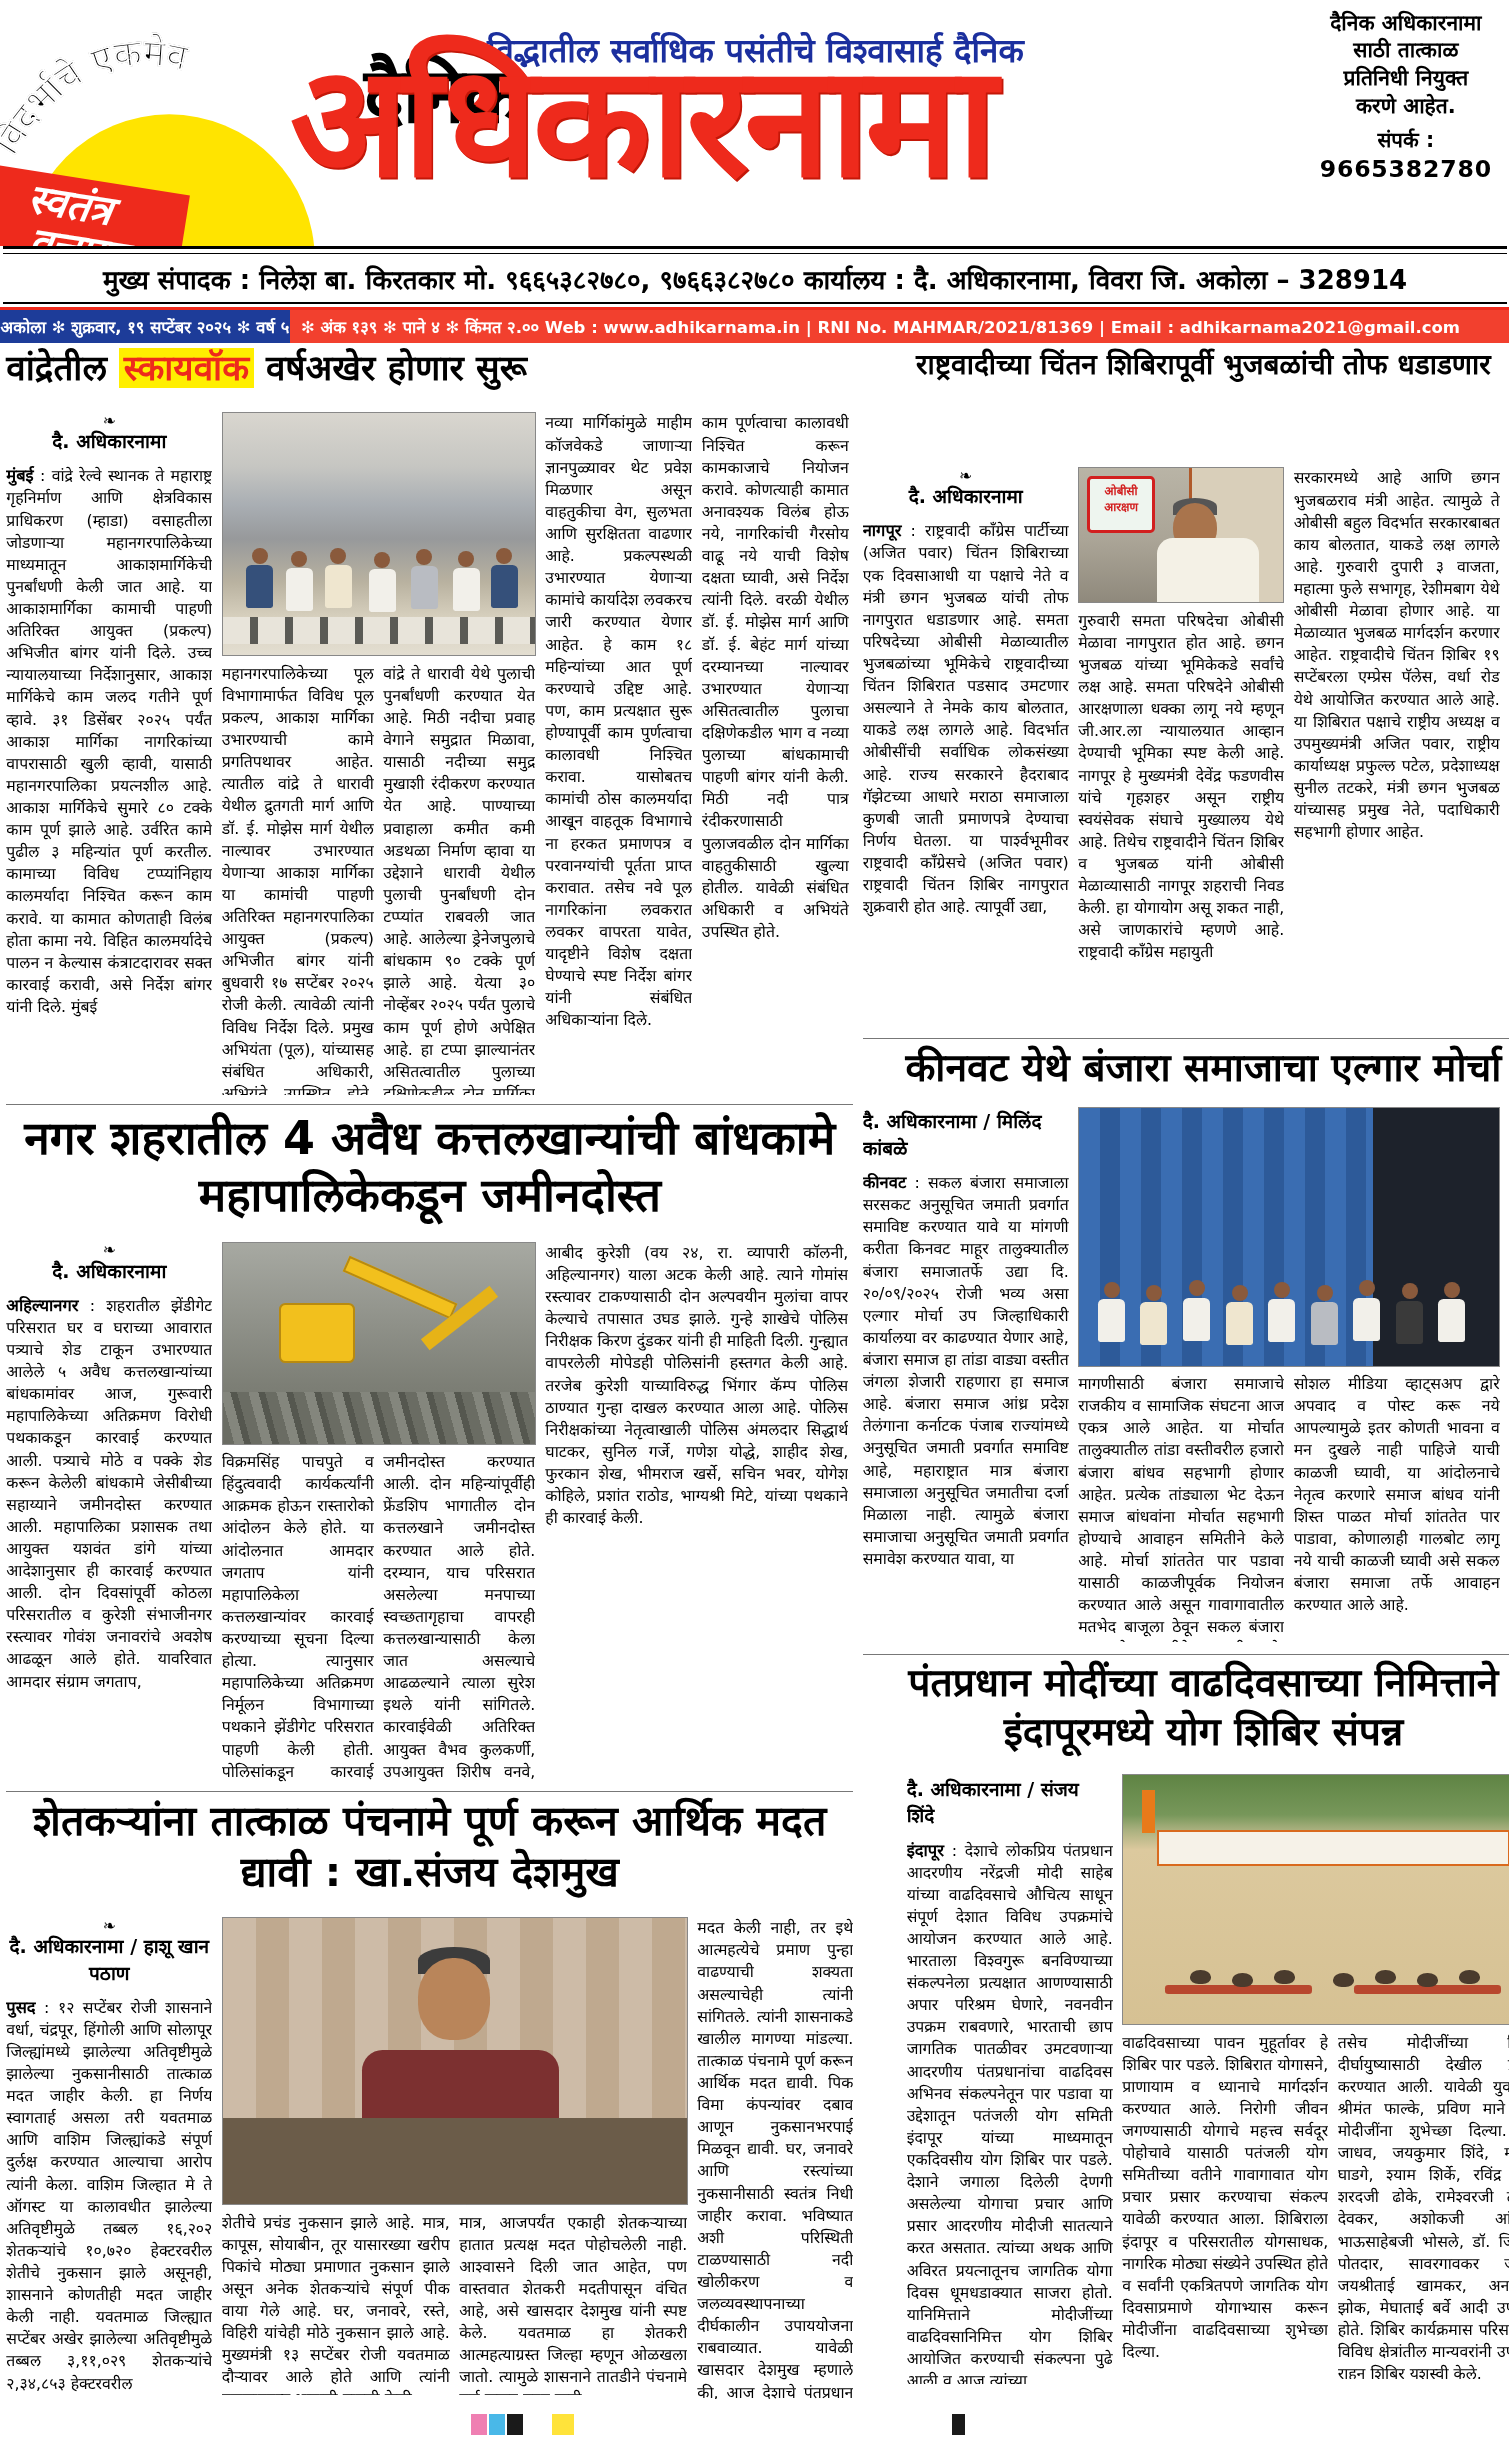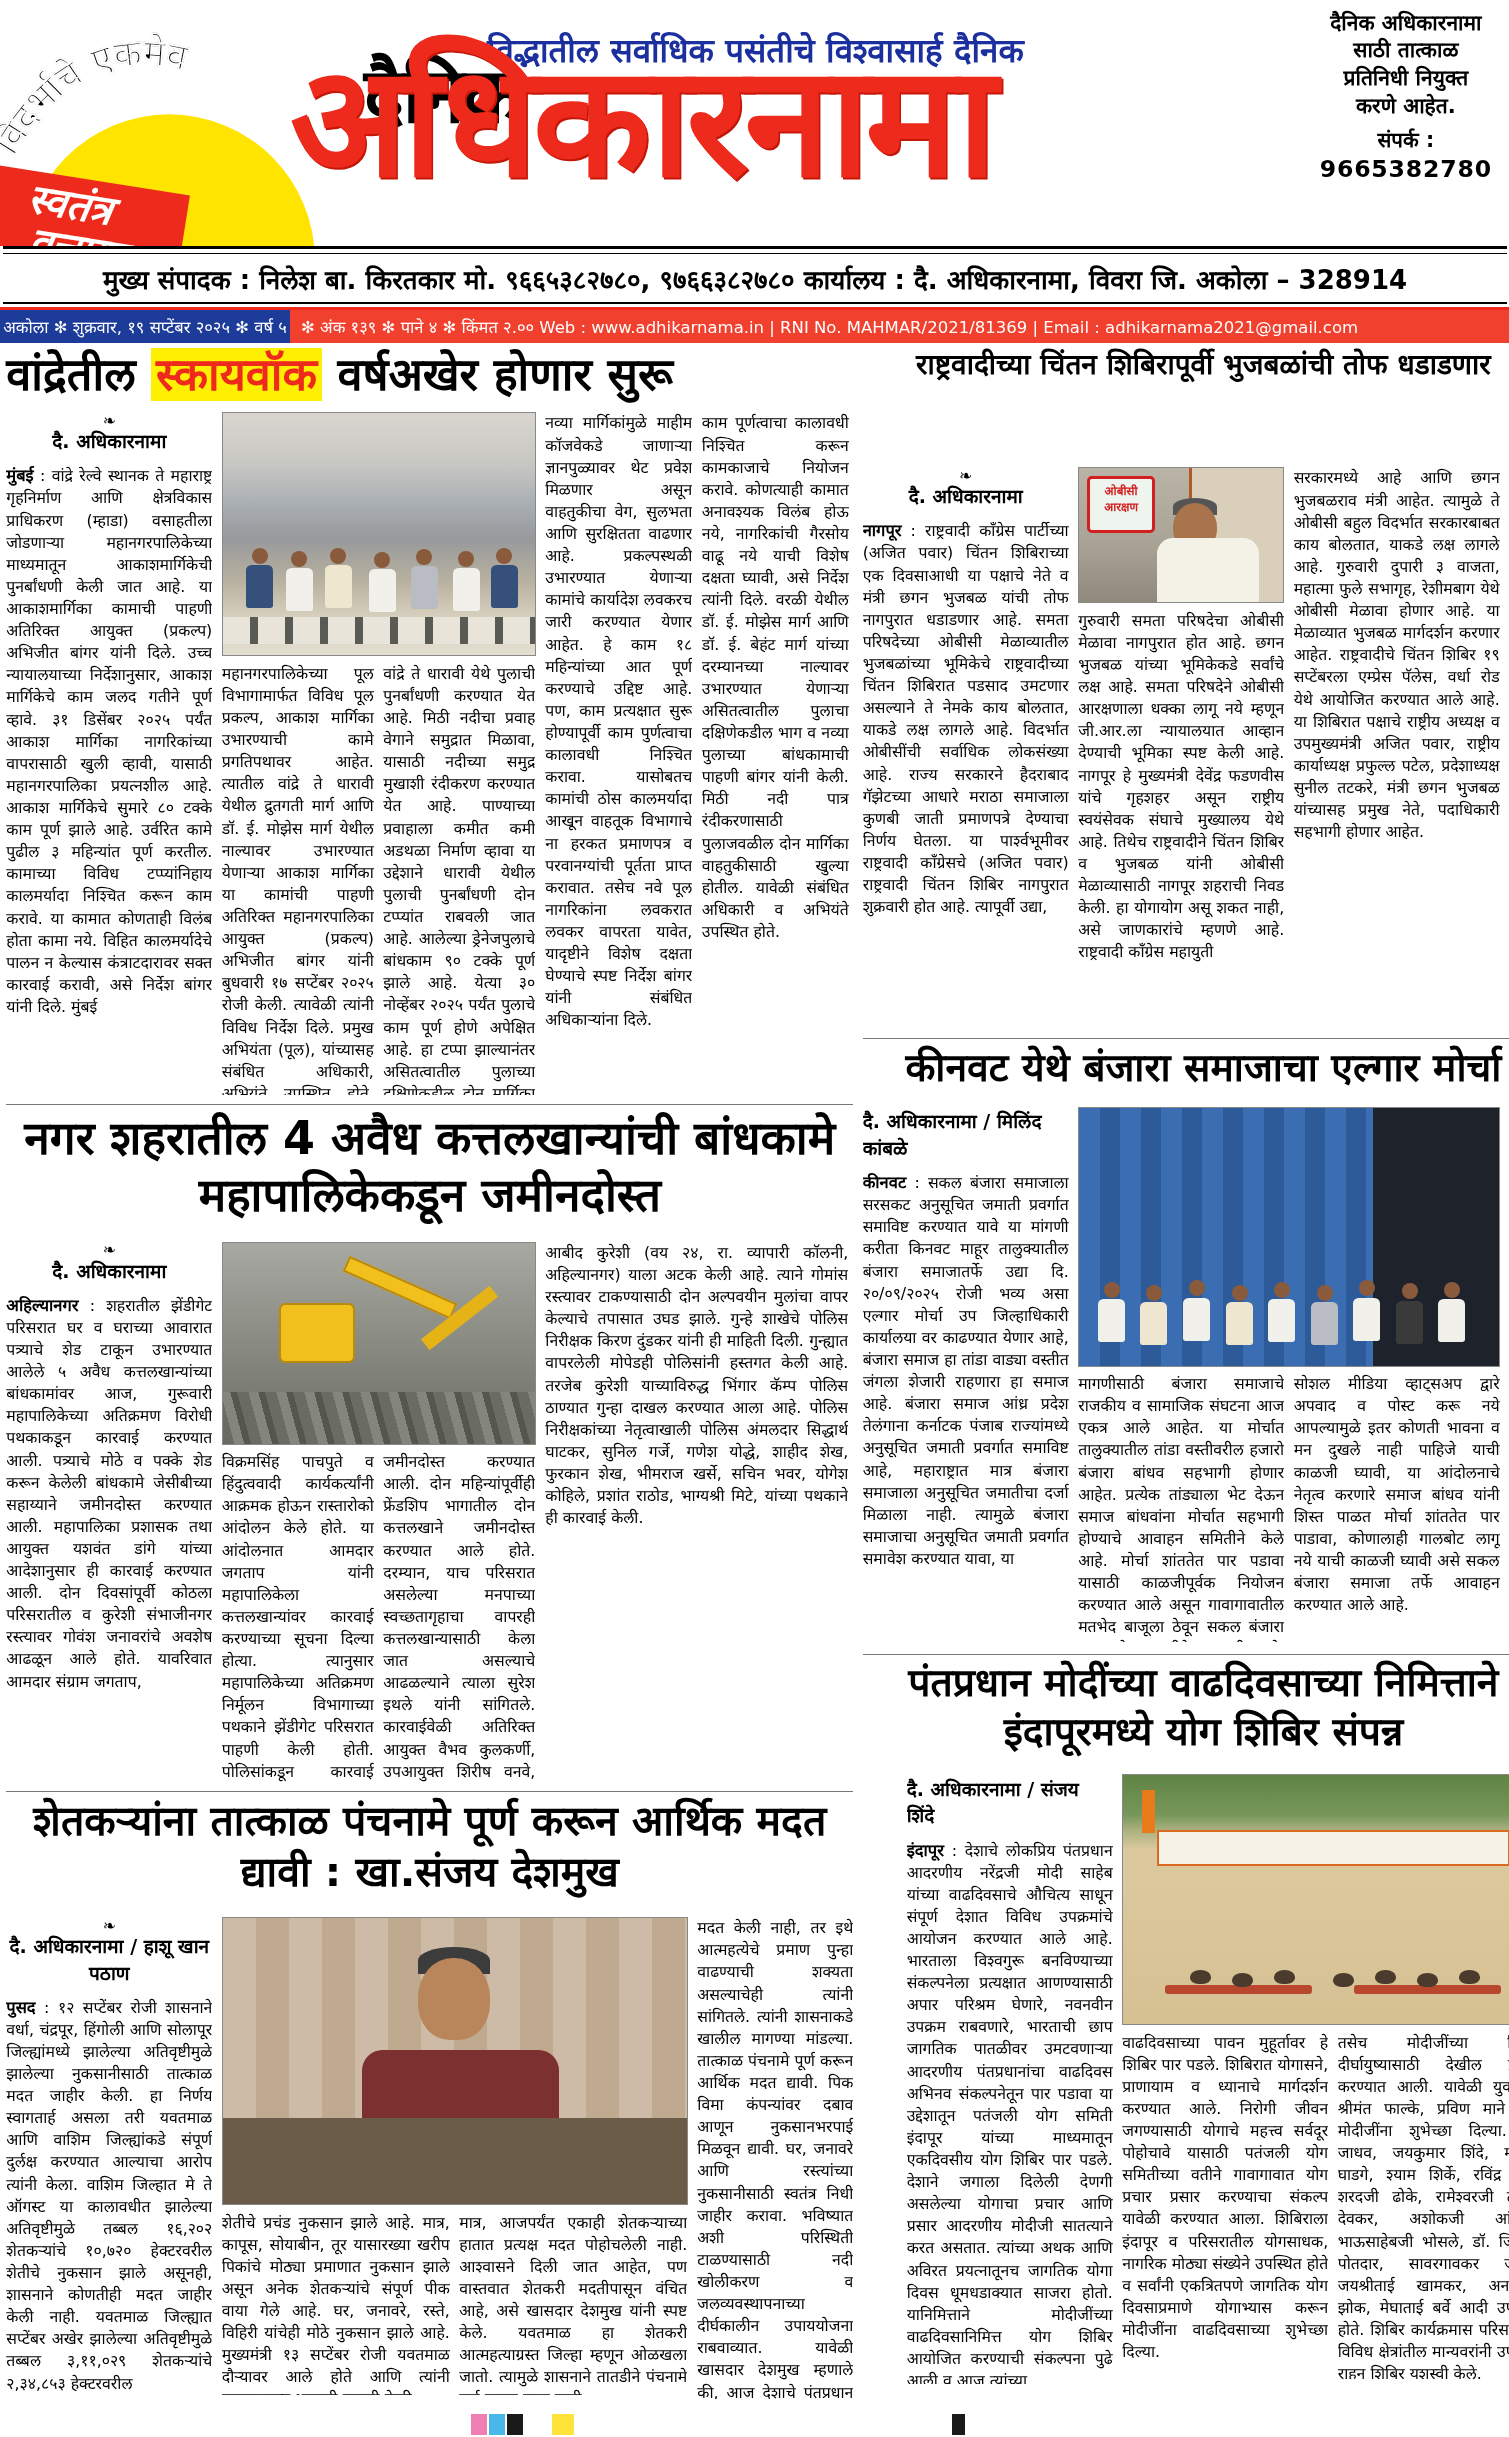--- a/index.html
+++ b/index.html
@@ -18,32 +18,32 @@
   }
   .notice { position:absolute; right:4.7px; top:9.5px; width:199px; text-align:center; font-weight:bold; }
   .notice .nl { font-size:21px; line-height:1.32; }
   .notice .contact { font-size:20.5px; margin-top:4.7px; }
   .notice .phone { font-size:23.6px; margin-top:1.6px; letter-spacing:0.8px; }
   
   .rule-double { border-top:3.9px solid #000; border-bottom:1.6px solid #000; height:7.9px; margin:0 3.2px; }
   .editor-line { text-align:center; font-size:26px; font-weight:bold; padding:7px 0 5.5px 0; }
   .rule-thin { border-top:2.4px solid #000; margin:0 3.2px; }
   .rule-red { border-top:3.2px solid #ee2a1c; margin:2.4px 0 0 0; }
-  .dateline { display:flex; height:33px; font-weight:normal; color:#fff; font-size:16.5px; }
+  .dateline { display:flex; height:33px; font-weight:bold; color:#fff; font-size:16.5px; }
   .dateline .dl-left { width:290px; background:#1d3c99; display:flex; align-items:center; justify-content:center; white-space:nowrap; }
   .dateline .dl-right { flex:1; background:#f2402e; display:flex; align-items:center; padding-left:11px; white-space:nowrap; }
   
   .content { display:flex; padding:4.7px 6.3px 0 6.3px; }
   .left-zone { width:848px; }
   .v-divider { width:1.6px; background:#9a9a9a; margin:0 4.7px; }
   .right-zone { flex:1; }
   .story-divider { border-top:1.6px solid #777; margin:4.7px 0; }
   
   .headline { font-weight:bold; color:#000; text-align:center; line-height:1.25; }
-  .hl-a { font-size:45px; text-align:left; white-space:nowrap; height:65px; }
+  .hl-a { font-size:35px; text-align:left; white-space:nowrap; height:65px; }
   .hl-a .hl-em { color:#ee2a1c; background:#ffef00; padding:0 4.7px; }
   .hl-b { font-size:28px; height:120px; }
   .hl-c { font-size:39px; height:63px; white-space:nowrap; }
   .hl-d { font-size:46px; height:132px; }
   .hl-e { font-size:41px; height:121px; }
   .hl-f { font-size:39px; height:115px; }
   
   .byline { text-align:center; font-weight:bold; font-size:19px; margin:1.6px 0 9.5px 0; }
   .orn { display:block; font-size:15.8px; line-height:0.9; }
   

